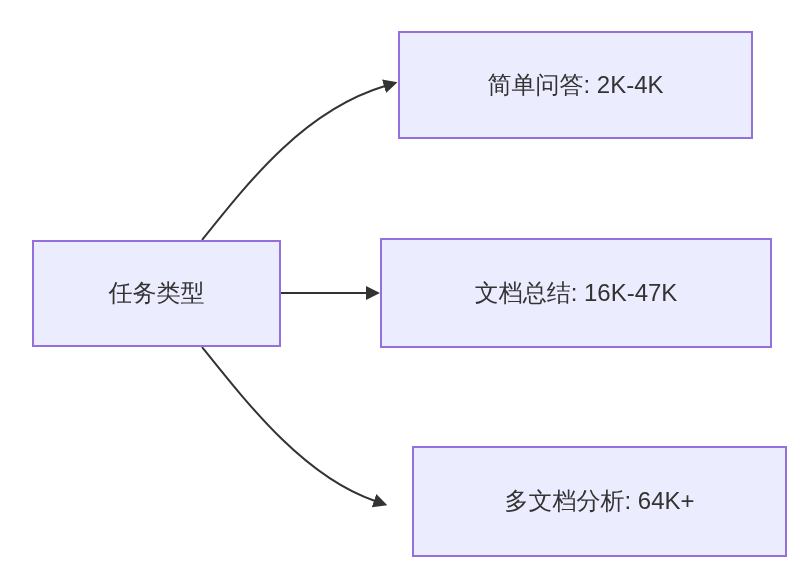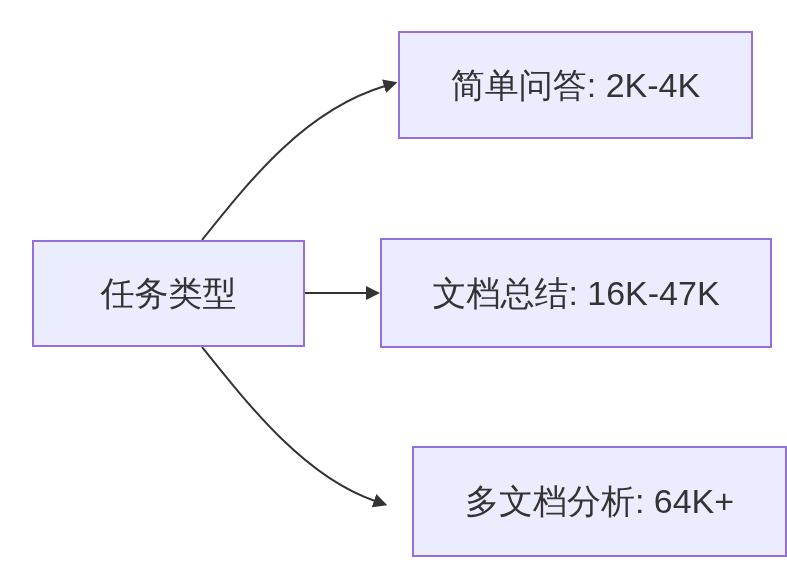--- a/index.html
+++ b/index.html
@@ -29,25 +29,25 @@
   }
   .node {
     position: absolute;
     box-sizing: border-box;
     background: #ECECFF;
     border: 2px solid #9370DB;
     display: flex;
     align-items: center;
     justify-content: center;
     color: #333333;
-    font-size: 34px;
+    font-size: 24px;
     line-height: 1.2;
     white-space: nowrap;
   }
-  #node-root    { left: 32px;  top: 240px; width: 273px; height: 107px; }
+  #node-root    { left: 32px;  top: 240px; width: 249px; height: 107px; }
   #node-branch0 { left: 398px; top: 31px;  width: 355px; height: 108px; }
   #node-branch1 { left: 380px; top: 238px; width: 392px; height: 110px; }
   #node-branch2 { left: 412px; top: 446px; width: 375px; height: 111px; }
 </style>
 </head>
 <body>
 
 <div class="canvas">
 
   <svg class="edges" width="787" height="572" viewBox="0 0 787 572" aria-hidden="true">

